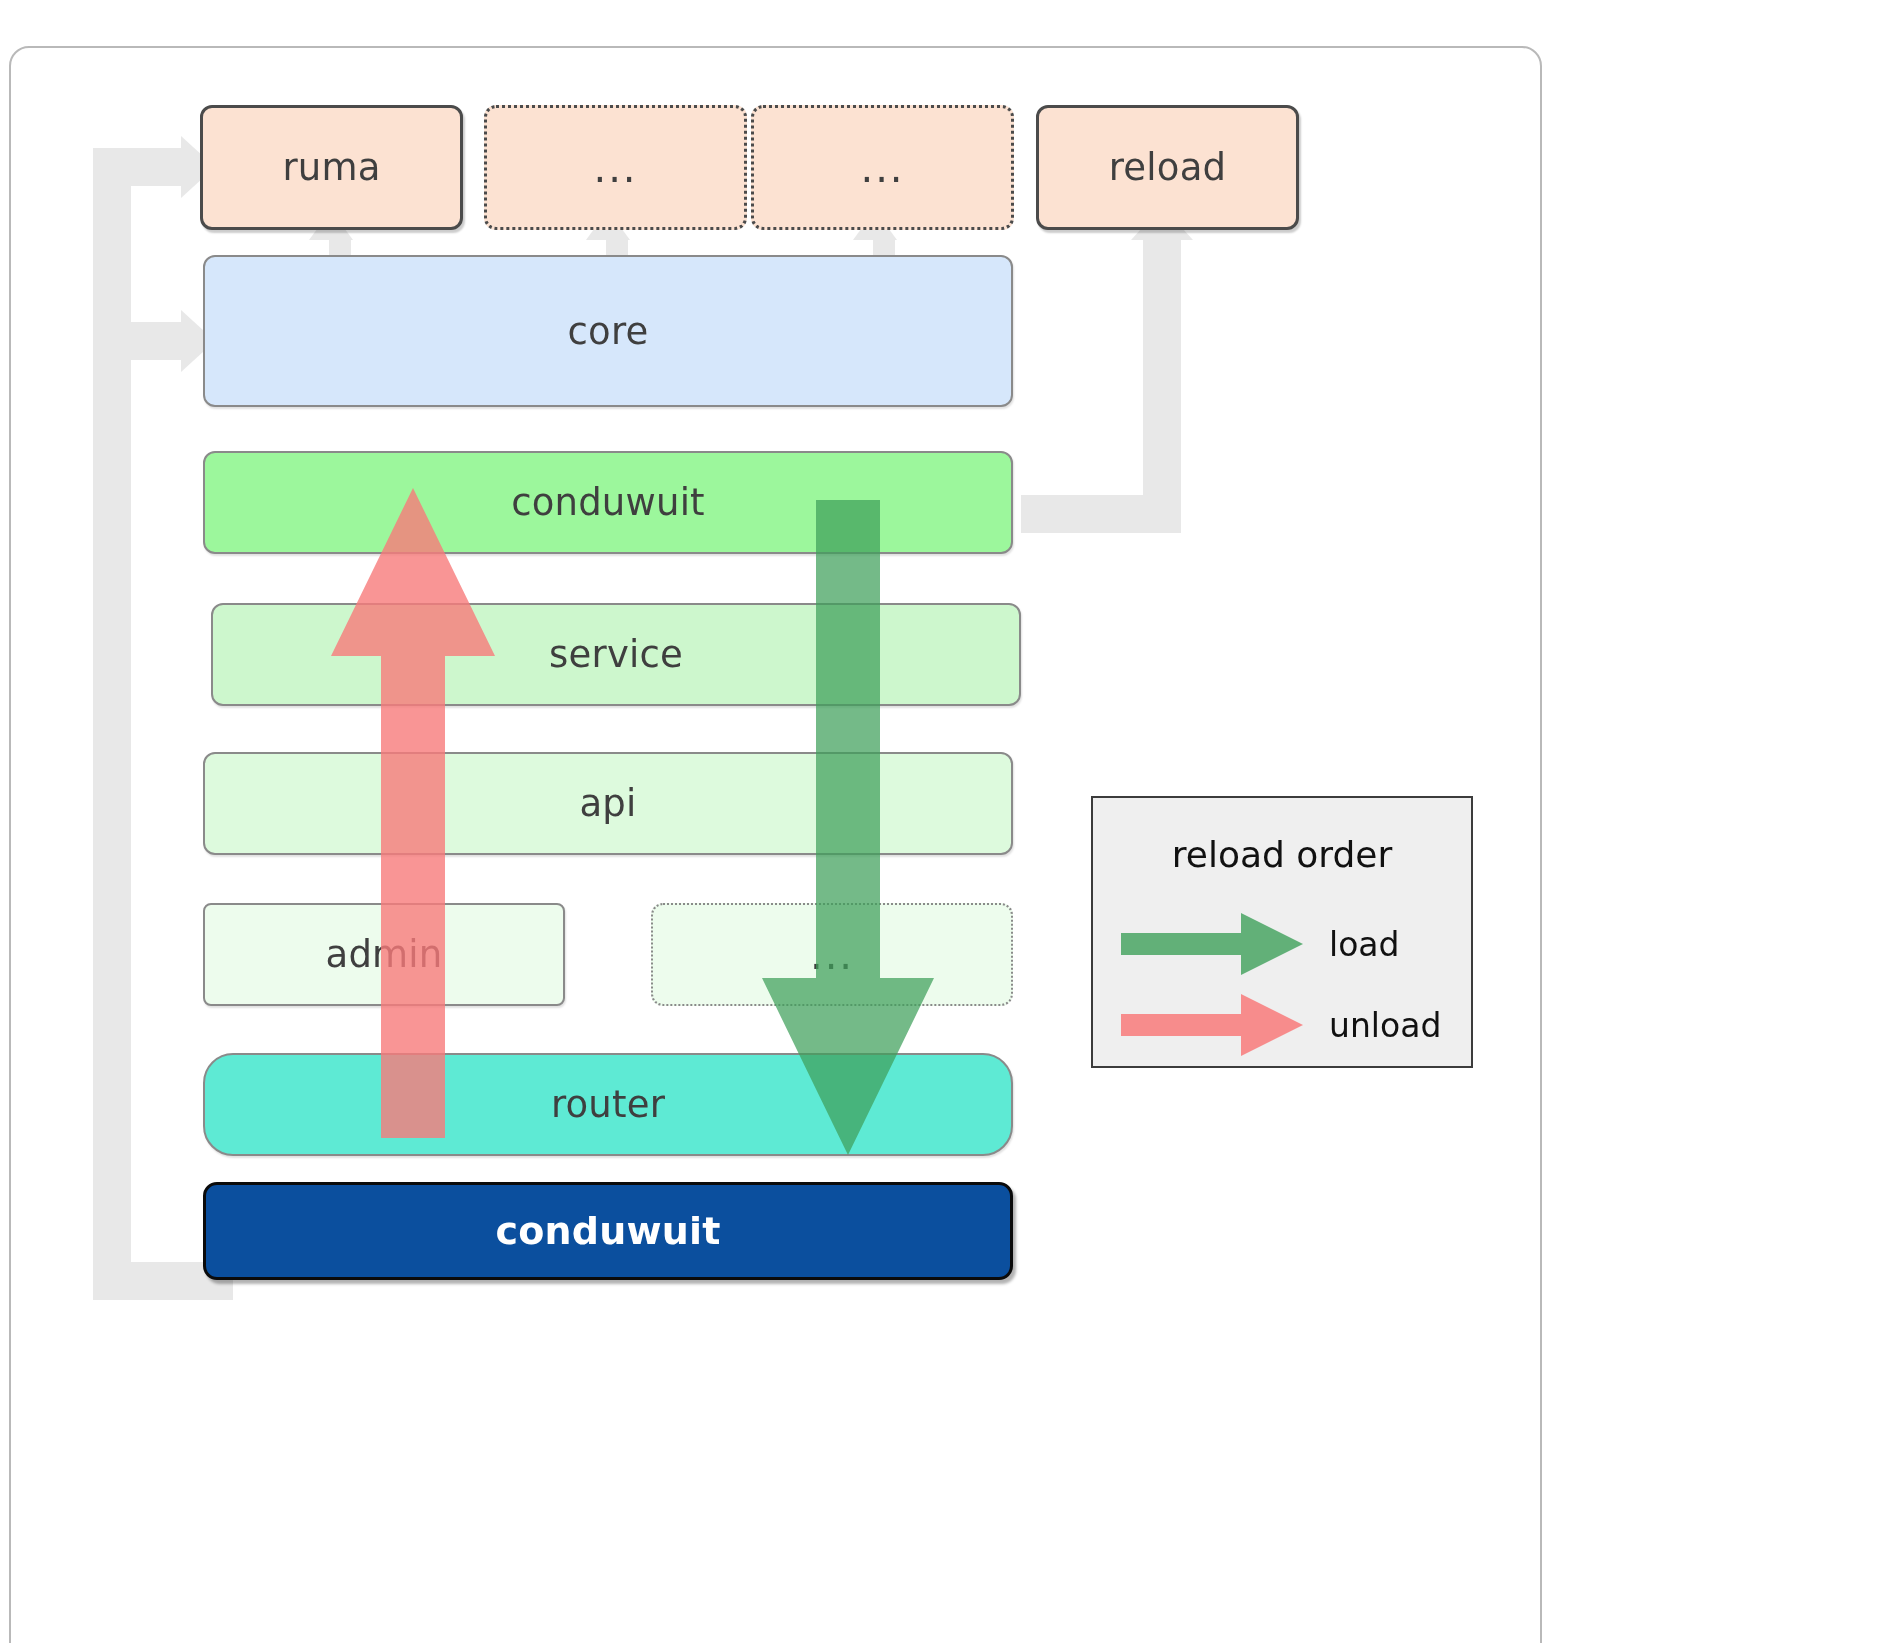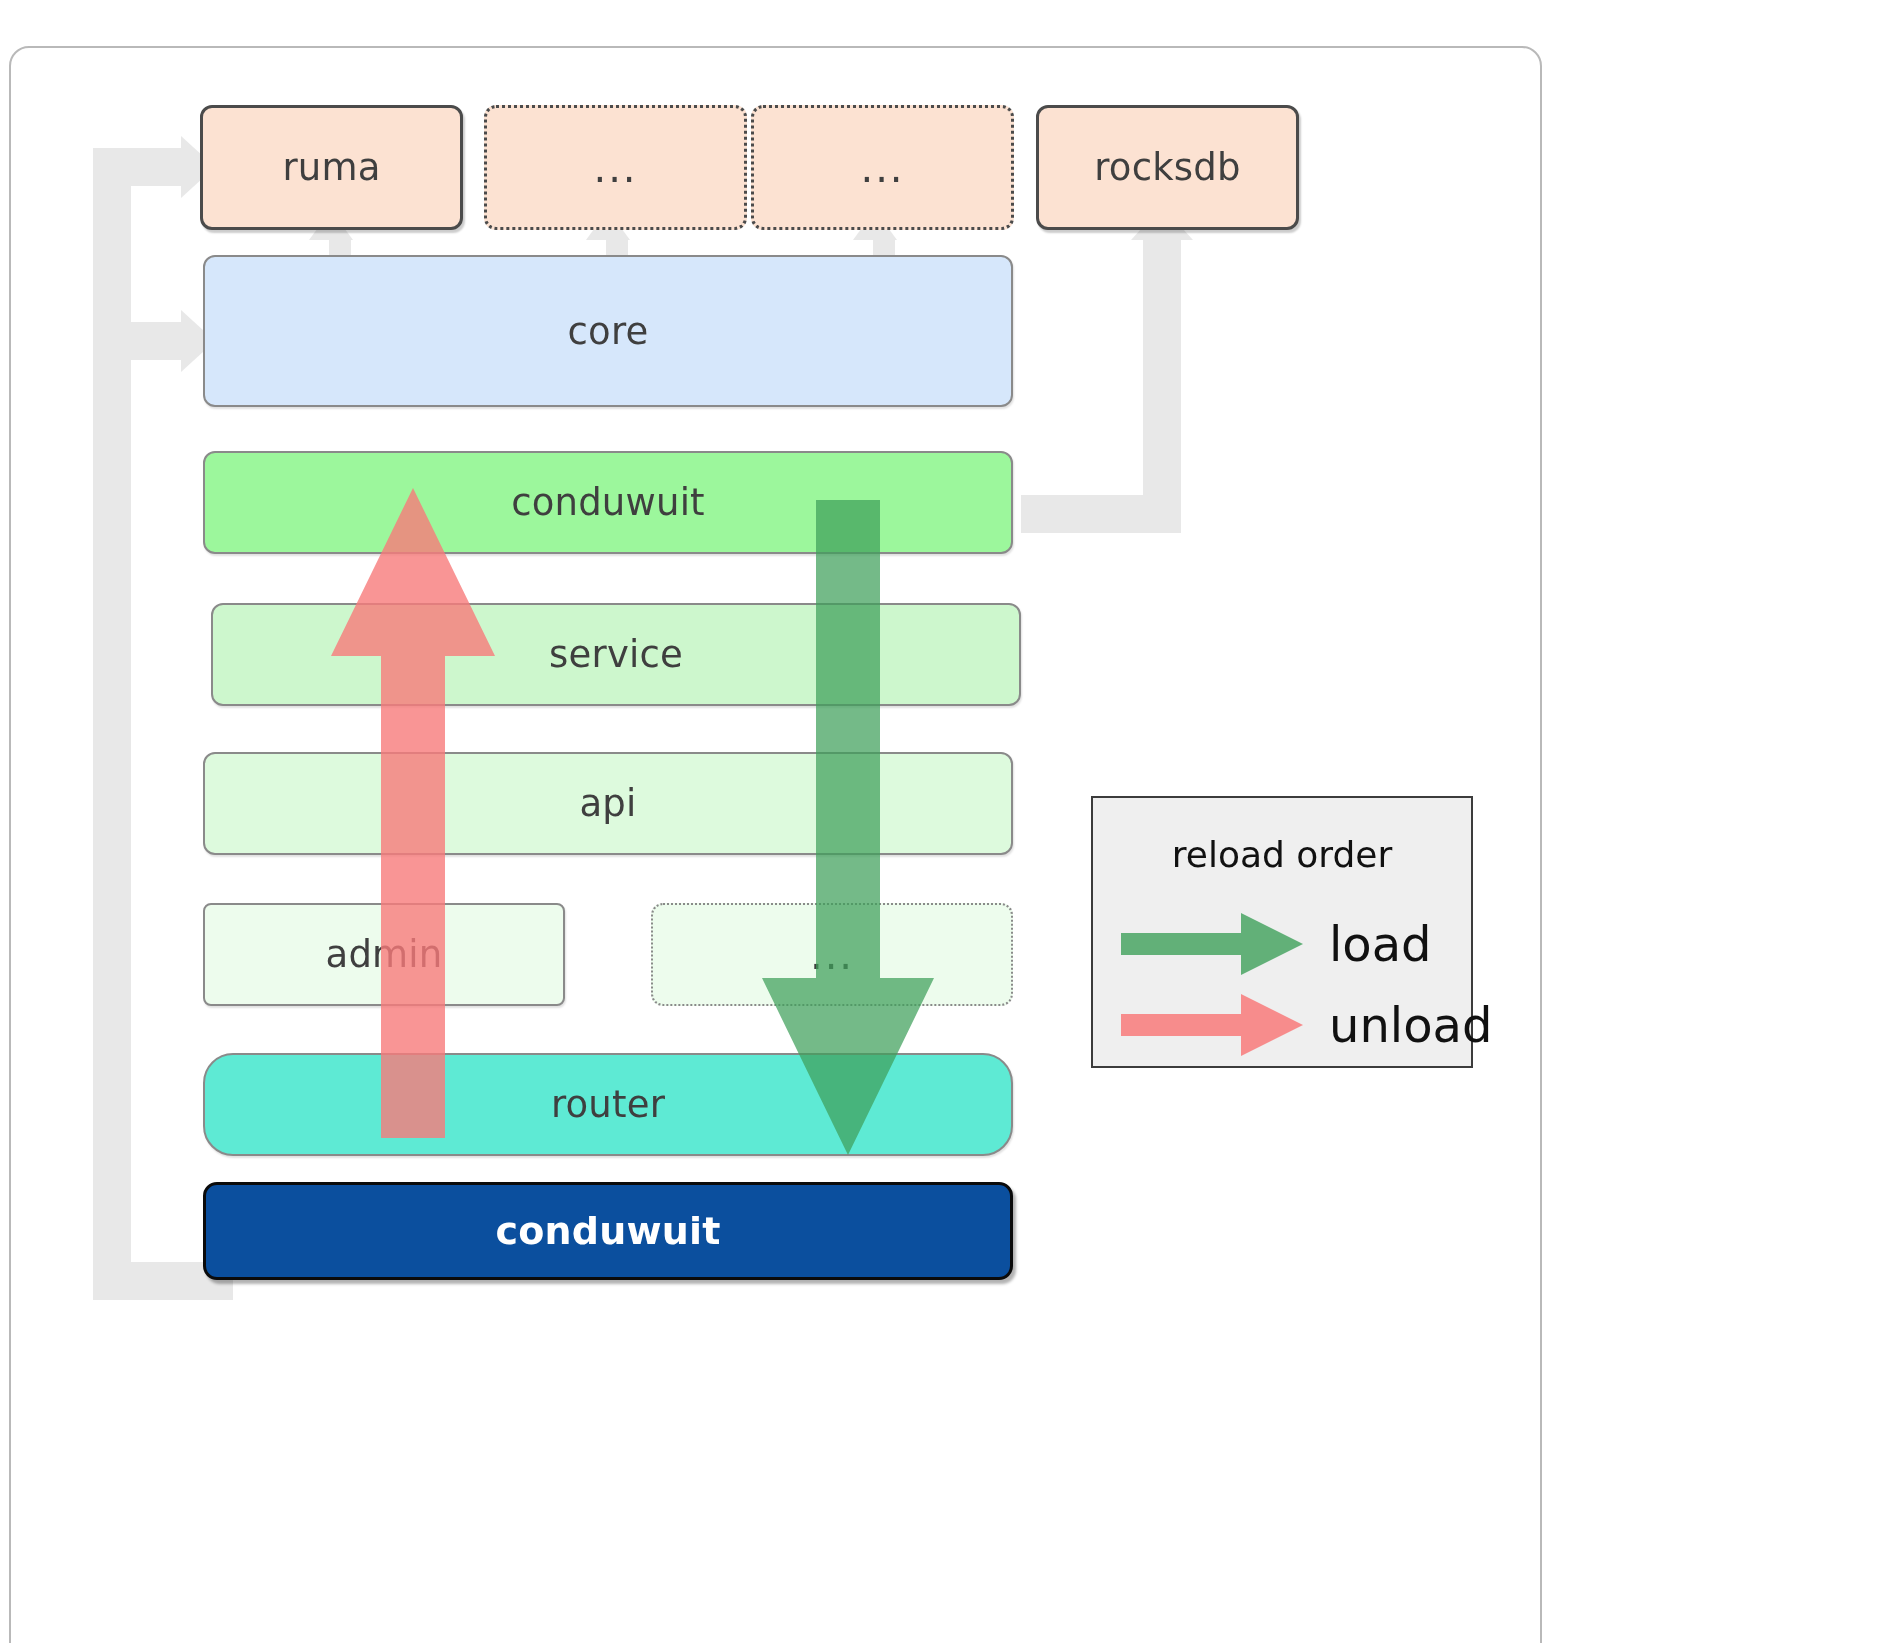--- a/index.html
+++ b/index.html
@@ -121,21 +121,21 @@
     text-align: center;
     font-size: 36px;
     color: #111;
   }
   .legend-row {
     position: absolute;
     display: flex;
     align-items: center;
   }
   .legend-label {
-    font-size: 48px;
+    font-size: 33px;
     color: #111;
     margin-left: 26px;
   }
   .legend-arrow { position: relative; }
   .legend-arrow svg { display:block; overflow: visible; }
 </style>
 </head>
 <body>
 
 <div id="canvas">
@@ -170,21 +170,21 @@
 
     <div class="node dep dotted" style="left:473px; top:57px; width:263px; height:125px;">
       <span class="dots">...</span>
     </div>
 
     <div class="node dep dotted" style="left:740px; top:57px; width:263px; height:125px;">
       <span class="dots">...</span>
     </div>
 
     <div class="node dep" style="left:1025px; top:57px; width:263px; height:125px;">
-      <span>rocksdb</span>
+      <span>reload</span>
     </div>
 
     <div class="node layer bg-core" style="left:192px; top:207px; width:810px; height:152px;">
       <span>core</span>
     </div>
 
     <div class="node layer bg-db" style="left:192px; top:403px; width:810px; height:103px;">
       <span>conduwuit</span>
     </div>
 

